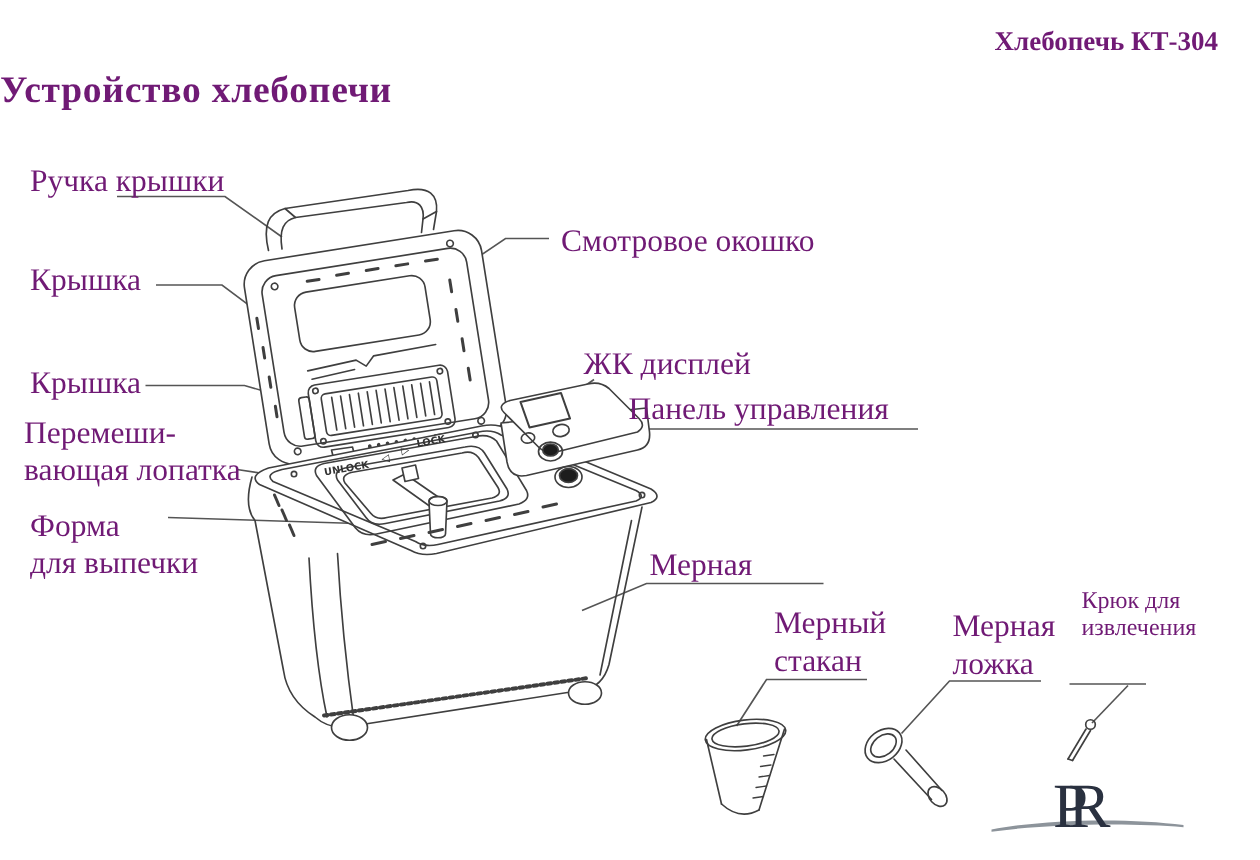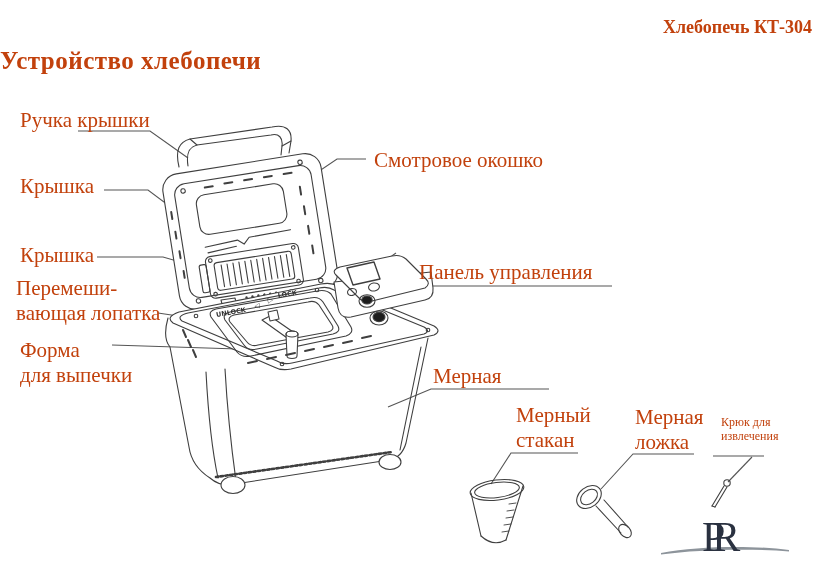--- a/index.html
+++ b/index.html
@@ -1,22 +1,22 @@
 <!DOCTYPE html>
 <html><head>
 <meta charset="utf-8">
 <style>
   html,body{margin:0;padding:0;background:#ffffff;}
   .canvas{position:relative;width:840px;height:573px;background:#ffffff;overflow:hidden;
-          font-family:"Liberation Serif",serif;color:#c2410c;}
+          font-family:"Liberation Serif",serif;color:#701a75;}
   .model{position:absolute;top:17px;right:28px;font-size:18px;font-weight:bold;white-space:nowrap;}
   .title{position:absolute;top:47px;left:0;right:0;font-size:25px;font-weight:bold;letter-spacing:.5px;}
   .lbl{position:absolute;font-size:21px;line-height:1.2;white-space:nowrap;}
   .lbl span{display:block;}
-  .lbl.small{font-size:12px;line-height:1.13;margin-top:24px;}
+  .lbl.small{font-size:16px;line-height:1.13;}
   svg.diagram{position:absolute;left:0;top:0;}
 </style>
 </head>
 <body>
 
 <div class="canvas">
 
   <div class="model">Хлебопечь КТ-304</div>
   <div class="title">Устройство хлебопечи</div>
 
@@ -219,20 +219,23 @@
     <span>Перемеши-</span>
     <span>вающая лопатка</span>
   </div>
   <div class="lbl" style="left:20px;top:338px">
     <span>Форма</span>
     <span>для выпечки</span>
   </div>
   <div class="lbl" style="left:374px;top:148px">
     <span>Смотровое окошко</span>
   </div>
+  <div class="lbl" style="left:389px;top:230px">
+    <span>ЖК дисплей</span>
+  </div>
   <div class="lbl" style="left:419px;top:260px">
     <span>Панель управления</span>
   </div>
   <div class="lbl" style="left:433px;top:364px">
     <span>Мерная</span>
   </div>
   <div class="lbl" style="left:516px;top:403px">
     <span>Мерный</span>
     <span>стакан</span>
   </div>

